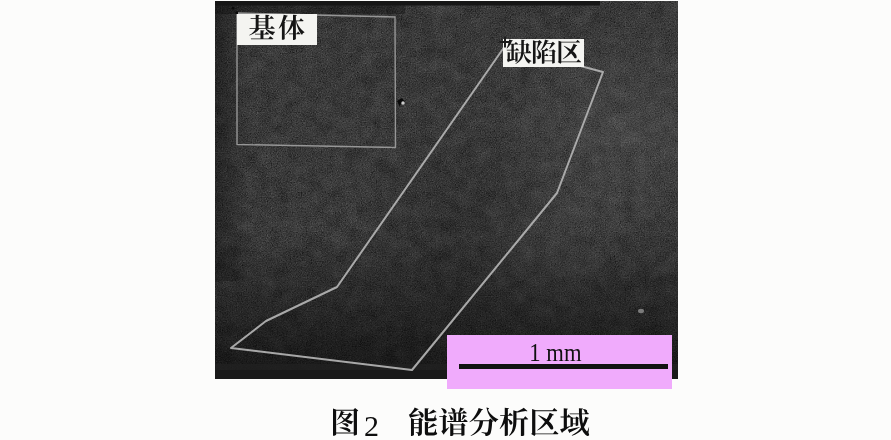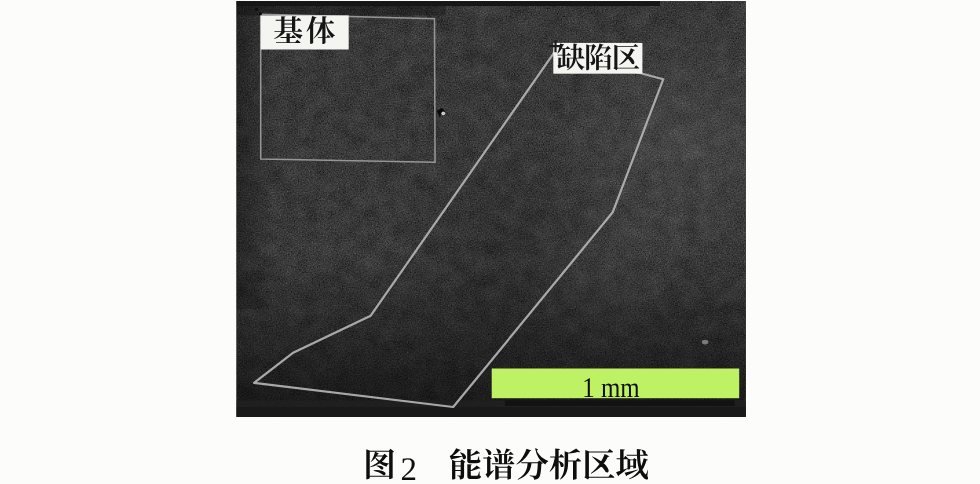--- a/index.html
+++ b/index.html
@@ -87,21 +87,21 @@
   </svg>
 
 <div class="abs" style="left:503px;top:39px;width:81px;height:28px;background:#f4f4f1;">
 <svg width="81" height="28" xmlns="http://www.w3.org/2000/svg" style="display:block">
 <path transform="translate(3.0,22.6) scale(0.02600,-0.02600)" fill="#151515" d="M686 347Q699 290 733 231Q766 171 828 118Q889 66 982 27L981 15Q942 7 920 -16Q898 -38 893 -85Q836 -46 797 7Q757 60 732 119Q706 179 692 237Q678 295 671 343ZM721 831Q720 821 713 813Q705 806 686 803V457Q685 371 671 291Q657 211 622 140Q587 69 525 11Q464 -48 368 -89L359 -78Q429 -29 473 31Q518 91 543 159Q568 227 578 302Q588 378 588 458V844ZM762 662 811 713 907 639Q896 626 865 619V337H772V662ZM899 419Q899 419 913 405Q927 391 944 372Q962 352 976 336Q972 320 950 320H480L472 349H856ZM820 662V634H494L485 662ZM56 82Q86 83 140 87Q194 92 262 98Q330 104 402 111L403 96Q353 80 269 51Q184 23 83 -6ZM127 312 148 299V65L79 40L117 68Q123 27 108 4Q92 -20 76 -26L34 73Q51 83 56 90Q61 98 61 111V312ZM178 345Q177 337 170 331Q163 325 148 322V281H61V341V358ZM474 343Q473 335 467 329Q461 323 445 321V18Q445 15 434 10Q424 5 408 1Q392 -3 377 -3H359V355ZM412 524Q412 524 429 511Q445 497 466 478Q488 459 505 441Q501 425 479 425H35L27 454H361ZM300 682V80H208V682ZM378 755Q378 755 395 741Q411 727 434 707Q457 687 474 670Q471 654 447 654H126V683H326ZM264 809Q261 799 252 794Q243 788 226 787Q192 699 145 625Q97 551 38 501L25 509Q46 552 64 607Q83 662 97 724Q112 786 121 848Z"></path>
 <path transform="translate(28.0,22.6) scale(0.02600,-0.02600)" fill="#151515" d="M787 712 844 767 933 674Q927 668 918 667Q909 665 892 663Q870 636 838 603Q807 569 773 537Q739 504 710 480L700 487Q711 510 723 539Q736 569 749 601Q762 632 773 661Q785 691 791 712ZM684 439Q680 434 672 433Q664 432 650 438Q628 429 595 419Q562 408 528 399Q493 389 465 381L458 391Q479 409 505 434Q531 458 555 483Q580 509 596 526ZM681 802Q678 793 669 787Q659 782 642 783Q595 666 528 579Q461 491 378 435L366 444Q402 492 436 556Q469 620 496 695Q523 769 539 846ZM553 425Q550 410 517 404V-57Q516 -63 496 -75Q476 -87 433 -87H419V451ZM804 423 852 476 953 398Q948 393 938 388Q929 383 914 380V-43Q914 -47 900 -54Q886 -60 867 -66Q848 -72 830 -72H814V423ZM596 299Q596 299 609 288Q622 276 640 259Q658 242 672 227Q668 211 646 211H488V240H554ZM867 240V211H711L702 240ZM861 423V395H697L688 423ZM844 712V683H559L566 712ZM871 42V14H489V42ZM333 778V749H119V778ZM75 822 189 778H176V-53Q176 -57 166 -65Q156 -74 137 -80Q119 -87 93 -87H75V778ZM272 778 327 831 429 735Q423 728 412 726Q401 723 384 723Q372 700 356 669Q339 639 320 606Q301 574 282 543Q263 513 246 489Q297 454 329 412Q360 371 375 328Q390 285 390 244Q390 171 359 132Q328 93 249 90Q249 112 246 136Q243 159 236 169Q231 176 219 182Q207 188 191 192V205Q204 205 224 205Q243 205 252 205Q266 205 274 210Q284 217 290 231Q295 246 295 271Q295 324 278 379Q261 435 220 486Q228 514 237 552Q246 590 255 631Q264 672 271 710Q279 749 283 778Z"></path>
 <path transform="translate(53.0,22.6) scale(0.02600,-0.02600)" fill="#151515" d="M96 806 216 760H203V701Q203 701 177 701Q152 701 96 701V760ZM177 732 203 716V-29H211L177 -84L66 -18Q75 -7 90 5Q105 17 117 21L96 -14V732ZM853 85Q853 85 864 76Q876 66 894 51Q912 36 931 19Q951 3 967 -13Q963 -29 939 -29H159V0H790ZM826 835Q826 835 836 827Q846 819 862 805Q878 792 895 777Q913 761 927 747Q923 731 900 731H162V760H770ZM309 609Q434 553 522 496Q611 439 667 386Q724 333 754 288Q784 242 792 207Q800 171 790 150Q781 129 758 126Q736 122 706 139Q682 183 646 231Q610 279 567 329Q524 378 477 426Q431 475 384 519Q338 563 297 600ZM818 616Q814 607 804 603Q793 598 775 601Q714 476 636 381Q558 285 465 214Q373 143 269 93L260 104Q340 165 419 254Q497 342 564 451Q631 560 676 682Z"></path>
 </svg>
 </div>
 
-<div class="abs" style="left:447px;top:335px;width:225px;height:27px;background:#bef264;">
+<div class="abs" style="left:447px;top:335px;width:225px;height:54px;background:#f0abfc;">
 
   <div class="abs" style="left:0;top:3px;width:217px;text-align:center;font-size:26px;color:#101010;transform:scaleX(0.87);transform-origin:108px 0;">1 mm</div>
 
   <div class="abs" style="left:12px;top:29px;width:209px;height:4.5px;background:#121212;"></div>
 </div>
 
 <div class="abs" style="left:330px;top:407px;width:280px;height:32px;">
 <svg width="262" height="32" xmlns="http://www.w3.org/2000/svg" style="display:block">
 <path transform="translate(0.0,26.1) scale(0.03000,-0.03000)" fill="#0e0e0e" d="M205 -45Q205 -52 193 -62Q180 -72 161 -79Q142 -86 118 -86H100V776V824L214 776H837V747H205ZM782 776 835 835 941 750Q936 743 925 738Q914 733 899 730V-46Q899 -50 884 -58Q870 -67 849 -74Q828 -81 809 -81H792V776ZM489 696Q483 682 455 685Q437 644 404 598Q372 552 330 509Q288 467 242 433L234 445Q265 487 291 540Q317 594 336 648Q356 702 365 747ZM410 329Q477 335 519 326Q562 318 584 302Q607 286 613 268Q619 250 613 234Q606 219 591 212Q575 206 554 213Q538 235 499 265Q460 294 406 315ZM324 188Q429 196 500 186Q571 176 612 157Q653 137 670 115Q687 92 684 72Q681 52 664 42Q647 32 622 38Q598 58 552 83Q507 108 448 132Q389 157 321 174ZM365 600Q403 540 469 498Q535 455 618 429Q700 403 786 390L786 378Q757 372 739 349Q721 327 713 293Q587 332 494 404Q400 475 351 592ZM599 631 656 684 747 603Q741 596 732 594Q724 591 705 590Q636 480 513 400Q390 320 224 280L217 294Q307 329 384 381Q461 433 520 497Q578 561 610 631ZM654 631V603H369L397 631ZM845 19V-10H153V19Z"></path>
 <text x="34" y="29" font-family="Liberation Serif, serif" font-size="30" fill="#0e0e0e">2</text>

